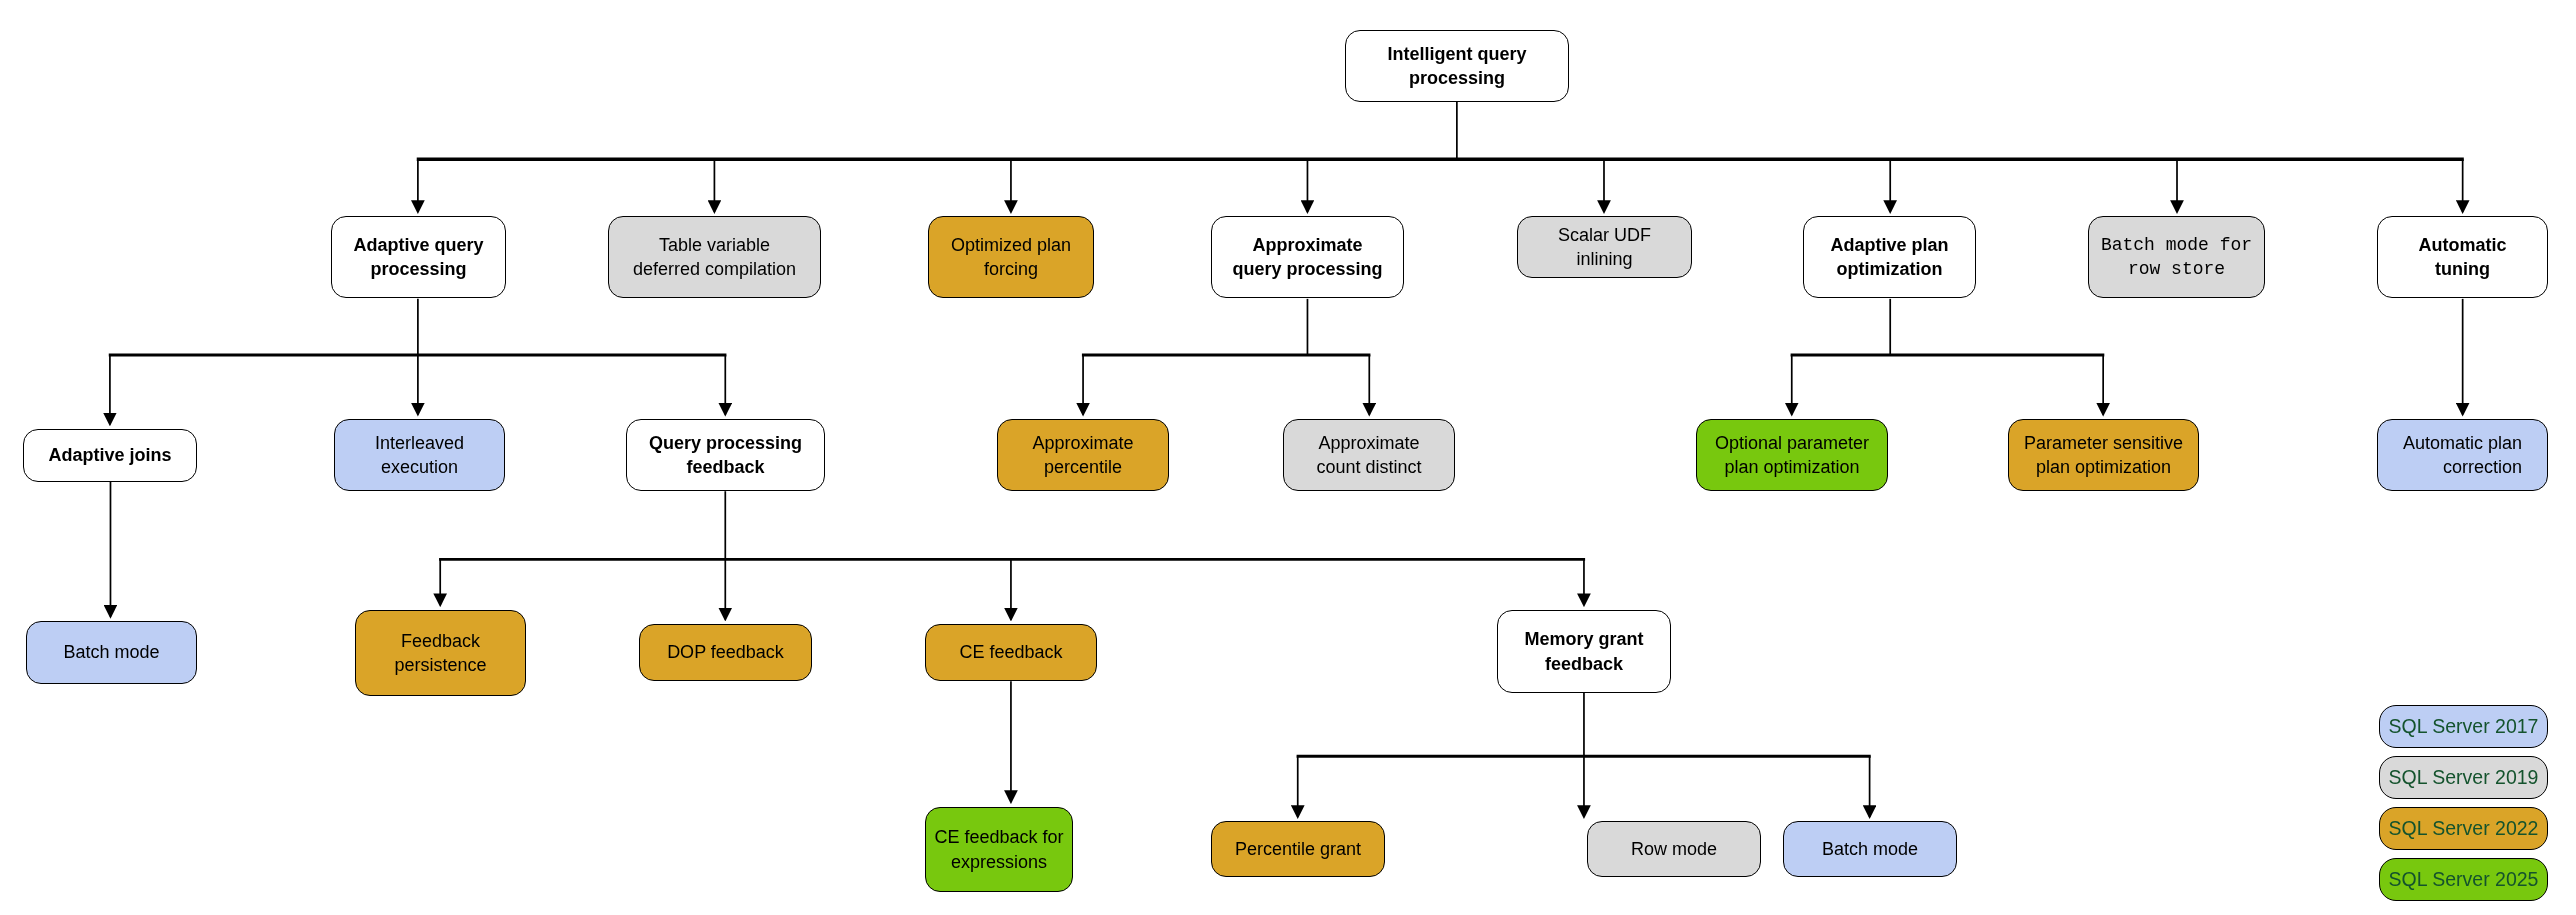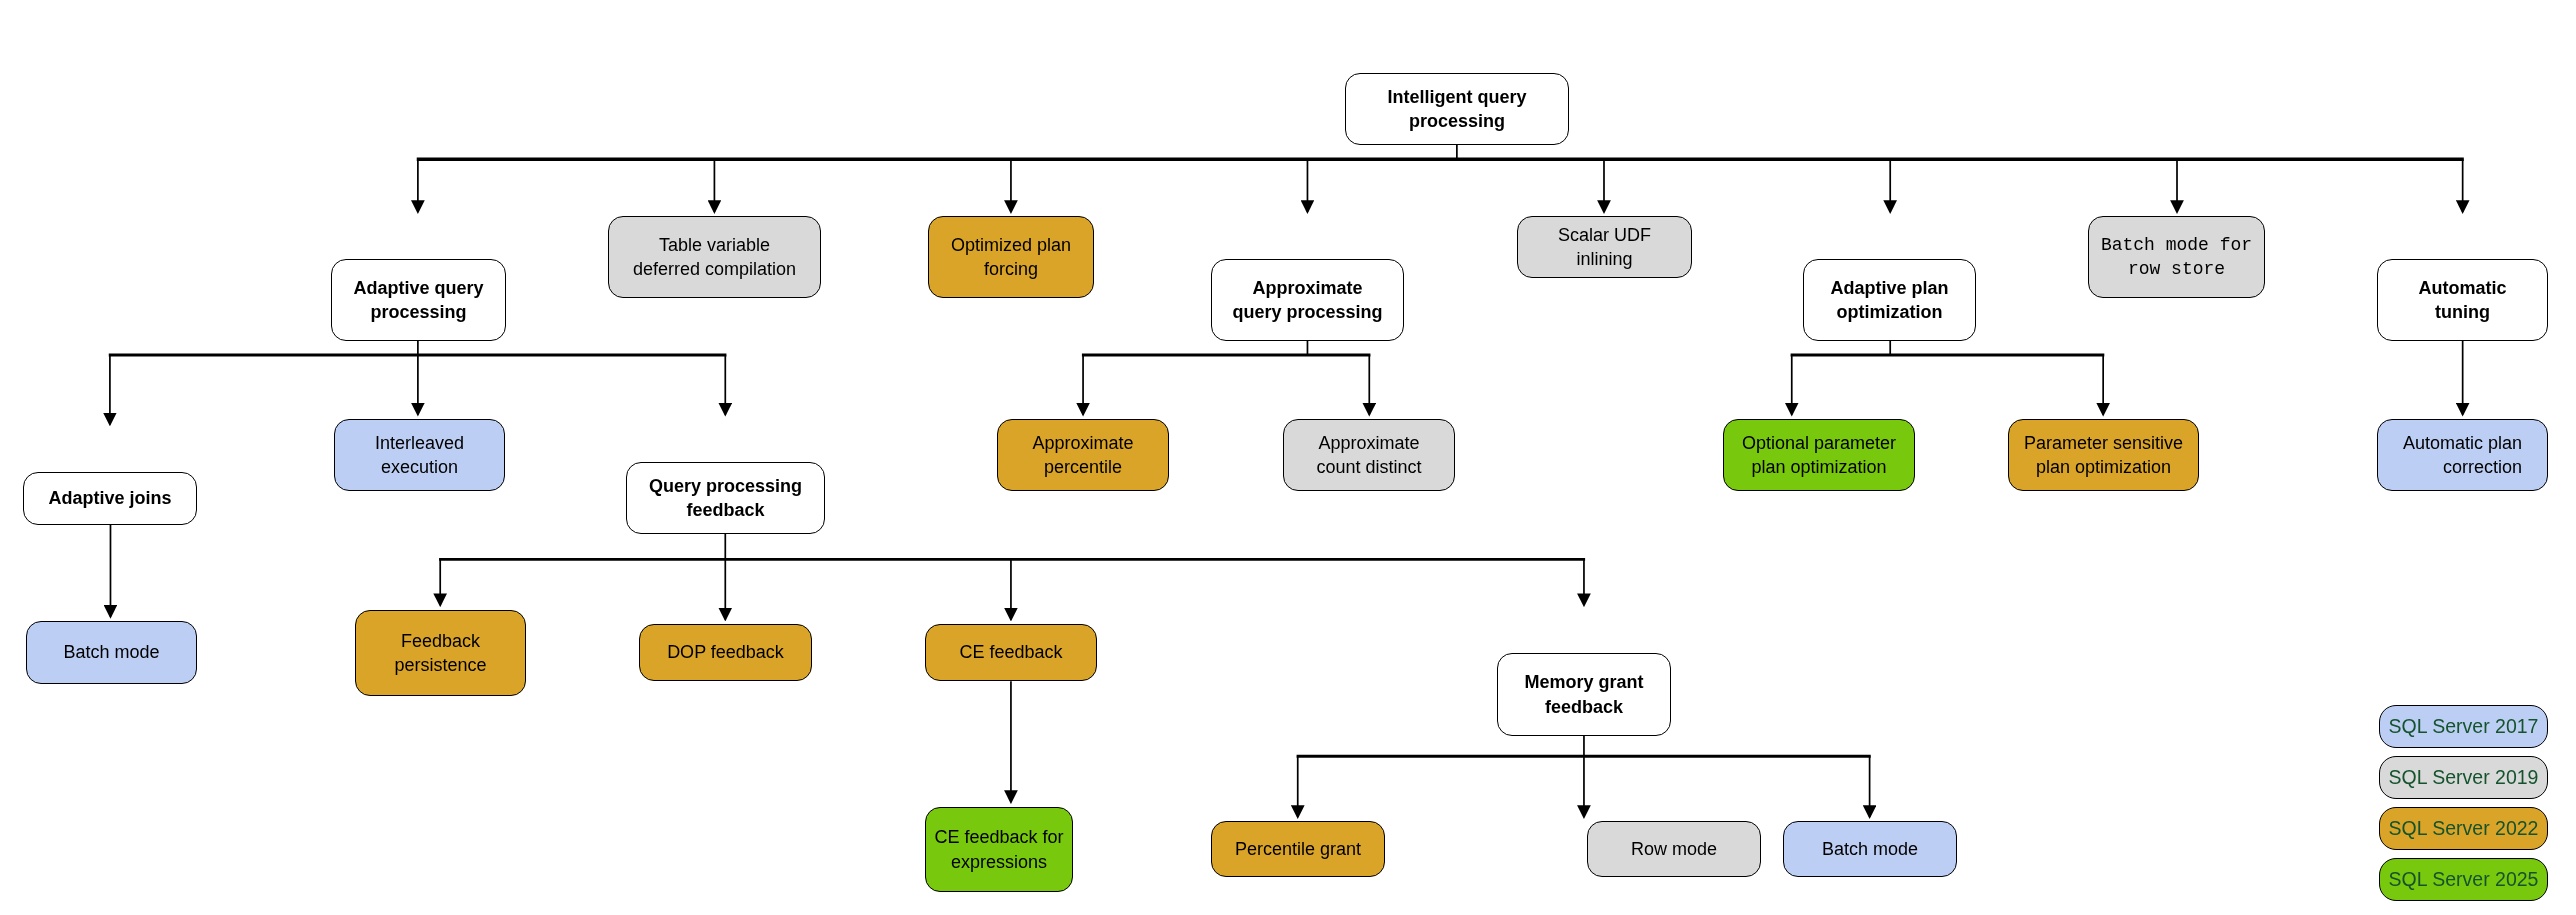--- a/index.html
+++ b/index.html
@@ -31,21 +31,21 @@
     align-items: center;
     justify-content: center;
     text-align: center;
     font-size: 18px;
     line-height: 1.35;
     color: #000000;
     white-space: pre-line;
     z-index: 1;
     padding: 2.3px 5.7px;
   }
-  .bold { font-weight: bold; margin-top: 43px; }
+  .bold { font-weight: bold; }
   .c-white  { background: #ffffff; }
   .c-gray   { background: #d9d9d9; }
   .c-orange { background: #daa428; }
   .c-blue   { background: #bdcef4; }
   .c-green  { background: #78c80e; }
   .pill {
     position: absolute;
     box-sizing: border-box;
     border: 1.7px solid #000000;
     border-radius: 17px;
@@ -169,21 +169,21 @@
 
   <div class="node c-white bold" style="left:626px; top:419px; width:199px; height:72px;">Query processing
 feedback</div>
 
   <div class="node c-orange" style="left:997px; top:419px; width:172px; height:72px;">Approximate
 percentile</div>
 
   <div class="node c-gray" style="left:1283px; top:419px; width:172px; height:72px;">Approximate
 count distinct</div>
 
-  <div class="node c-green" style="left:1696px; top:419px; width:192px; height:72px;margin-left:27px;">Optional parameter
+  <div class="node c-green" style="left:1696px; top:419px; width:192px; height:72px;">Optional parameter
 plan optimization</div>
 
   <div class="node c-orange" style="left:2008px; top:419px; width:191px; height:72px;">Parameter sensitive
 plan optimization</div>
 
   <div class="node c-blue" style="left:2377px; top:419px; width:171px; height:72px;text-align:right;">Automatic plan
 correction</div>
 
   <div class="node c-blue" style="left:26px;   top:621px; width:171px; height:63px;">Batch mode</div>
 

